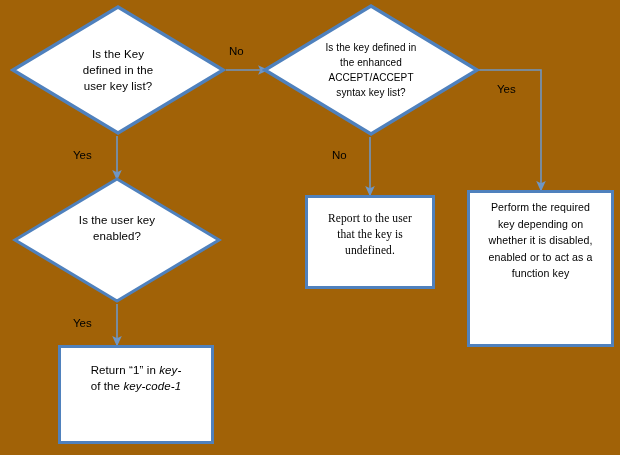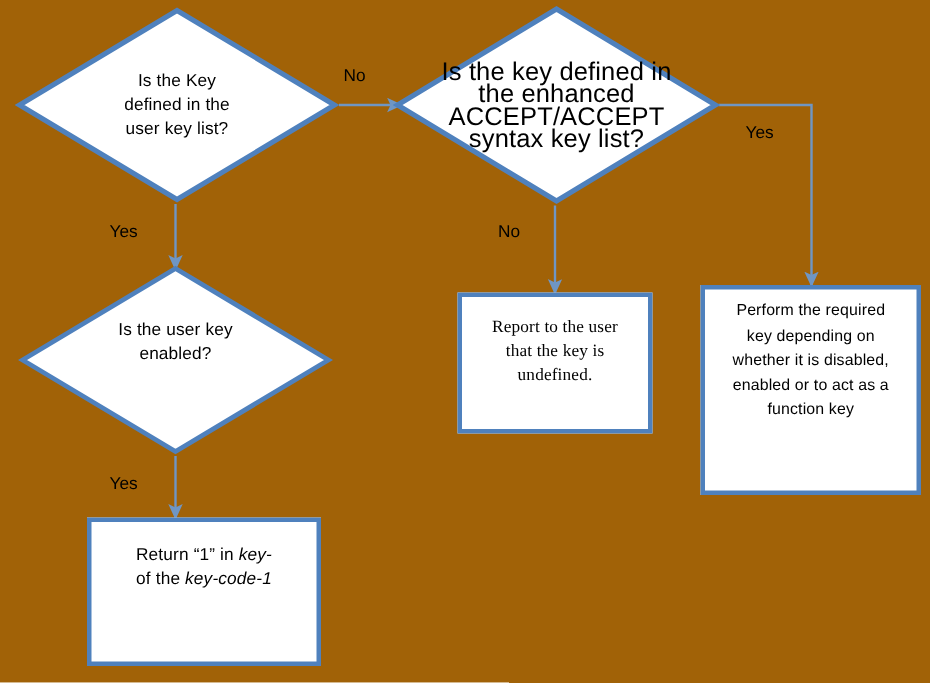--- a/index.html
+++ b/index.html
@@ -99,21 +99,21 @@
       <span class="txt-line">Is the Key</span>
       <span class="txt-line">defined in the</span>
       <span class="txt-line">user key list?</span>
     </div>
   </div>
 
   <div class="diamond-wrap" style="left:262px; top:3px; width:218px; height:134px;">
     <svg class="diamond-svg" width="218" height="134" viewBox="0 0 218 134" xmlns="http://www.w3.org/2000/svg">
       <polygon points="109,3 215,67 109,131 3,67" fill="#ffffff" stroke="#4F81BD" stroke-width="3.4"></polygon>
     </svg>
-    <div class="node-text" style="font-size:17px; line-height:15px;text-align:center;">
+    <div class="node-text" style="font-size:10px; line-height:15px;text-align:center;">
       <span class="txt-line">Is the key defined in</span>
       <span class="txt-line">the enhanced</span>
       <span class="txt-line">ACCEPT/ACCEPT</span>
       <span class="txt-line">syntax key list?</span>
     </div>
   </div>
 
   <div class="diamond-wrap" style="left:12px; top:176px; width:210px; height:128px;">
     <svg class="diamond-svg" width="210" height="128" viewBox="0 0 210 128" xmlns="http://www.w3.org/2000/svg">
       <polygon points="105,3 207,64 105,125 3,64" fill="#ffffff" stroke="#4F81BD" stroke-width="3.2"></polygon>
@@ -132,21 +132,21 @@
   </div>
 
   <div class="box" style="left:305px; top:195px; width:130px; height:94px;font-family:Liberation Serif, serif;">
     <div class="node-text" style="justify-content:flex-start; padding-top:12px;">
       <span class="txt-line">Report to the user</span>
       <span class="txt-line">that the key is</span>
       <span class="txt-line">undefined.</span>
     </div>
   </div>
 
-  <div class="box" style="left:467px; top:190px; width:147px; height:140px;">
+  <div class="box" style="left:467px; top:190px; width:147px; height:157px;">
     <div class="node-text" style="justify-content:flex-start; padding-top:6px; font-size:10.6px; line-height:16.5px;">
       <span class="txt-line">Perform the required</span>
       <span class="txt-line">key depending on</span>
       <span class="txt-line">whether it is disabled,</span>
       <span class="txt-line">enabled or to act as a</span>
       <span class="txt-line">function key</span>
     </div>
   </div>
 
   <div class="edge-label" style="left:229px; top:44px;">No</div>

